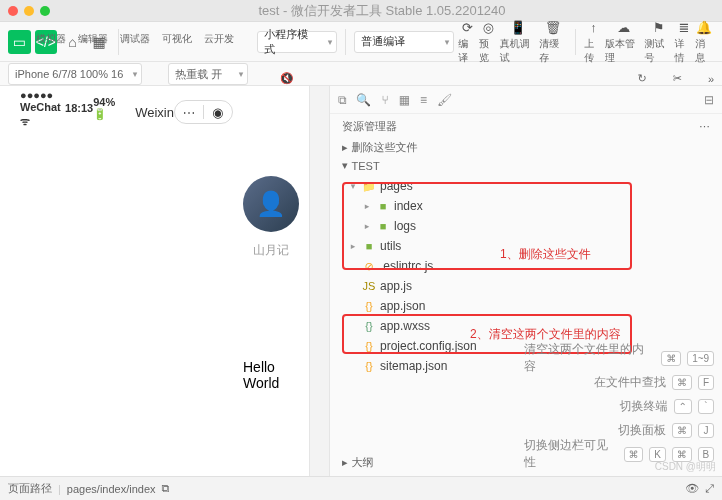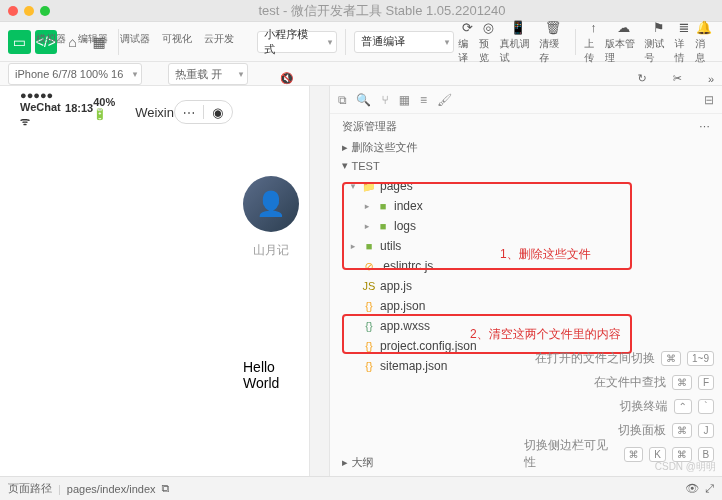--- a/index.html
+++ b/index.html
@@ -135,21 +135,21 @@
   <span>✂</span>
   <span>»</span>
 </div>
 
 <div class="main">
   <div class="simulator">
     <div class="phone">
       <div class="statusbar">
         <span><span>●●●●● WeChat</span> <span>ᯤ</span></span>
         <span>18:13</span>
-        <span><span>40%</span> <span>🔋</span></span>
+        <span><span>94%</span> <span>🔋</span></span>
       </div>
       <div class="navhdr">
         <span class="navtitle">Weixin</span>
         <div class="capsule">
           <span>⋯</span>
           <div class="capsep"></div>
           <span>◉</span>
         </div>
       </div>
       <div class="phonebody">
@@ -237,21 +237,21 @@
           <span>sitemap.json</span>
         </div>
       </div>
     <div class="redbox b1"></div>
     <div class="redlabel" style="left:170px;top:160px">1、删除这些文件</div>
     <div class="redbox b2"></div>
     <div class="redlabel" style="left:140px;top:240px">2、清空这两个文件里的内容</div>
 
     <div class="hints" id="hints">
         <div class="hintrow">
-          <span>在打开的文件之间切换</span>
+          <span>清空这两个文件里的内容</span>
           <span class="kbd">⌘</span>
           <span class="kbd">1~9</span>
         </div>
         <div class="hintrow">
           <span>在文件中查找</span>
           <span class="kbd">⌘</span>
           <span class="kbd">F</span>
         </div>
         <div class="hintrow">
           <span>切换终端</span>

